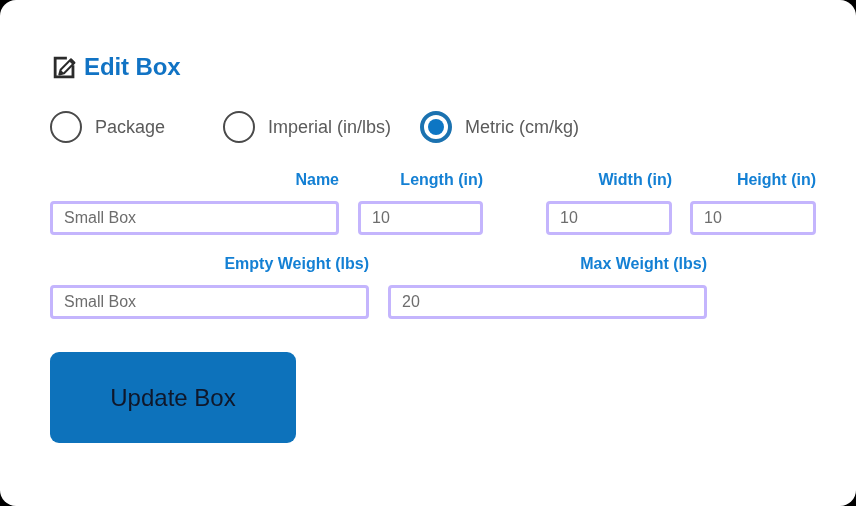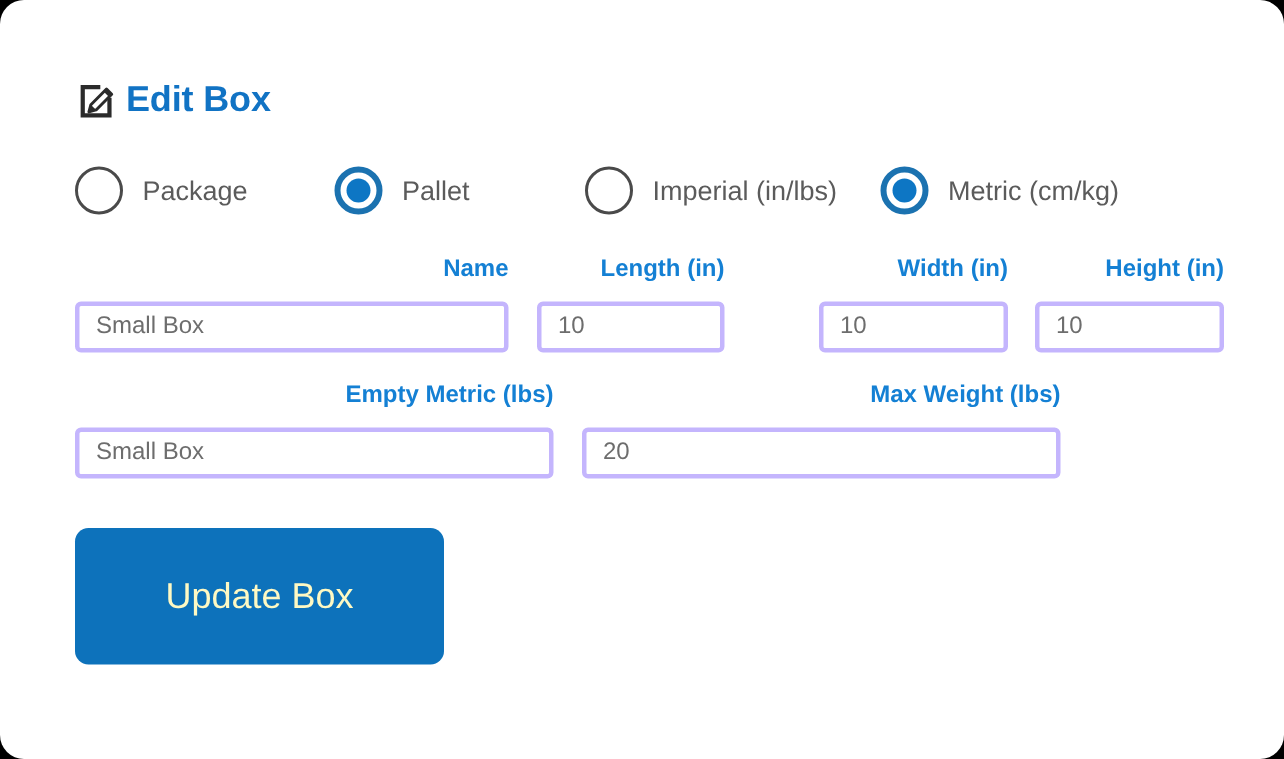--- a/index.html
+++ b/index.html
@@ -146,21 +146,21 @@
   .f-max    { width: 319px; }
 
   
   .button-row { margin-top: 33px; }
   .update-button {
     width: 246px;
     height: 91px;
     border: none;
     border-radius: 9px;
     background: #0d72bb;
-    color: #fef9c3;
+    color: #0f172a;
     font-family: "Liberation Sans", sans-serif;
     font-size: 24px;
     line-height: 1;
     cursor: pointer;
     padding: 12px;
   }
 </style>
 </head>
 <body>
 
@@ -179,24 +179,20 @@
       <span class="page-title">Edit Box</span>
     </div>
 
     <div class="radio-row">
 
       <label class="radio-option opt-package">
         <span class="radio-mark"></span>
         <span class="radio-label">Package</span>
       </label>
 
-      <label class="radio-option opt-pallet">
-        <span class="radio-mark checked"></span>
-        <span class="radio-label">Pallet</span>
-      </label>
 
       <label class="radio-option opt-imperial">
         <span class="radio-mark"></span>
         <span class="radio-label">Imperial (in/lbs)</span>
       </label>
 
       <label class="radio-option opt-metric">
         <span class="radio-mark checked"></span>
         <span class="radio-label">Metric (cm/kg)</span>
       </label>
@@ -223,21 +219,21 @@
       <div class="field f-height">
         <span class="field-label">Height (in)</span>
         <input class="field-input" type="text" placeholder="10" style="">
       </div>
 
     </div>
 
     <div class="field-row row-2">
 
       <div class="field f-empty">
-        <span class="field-label">Empty Metric (lbs)</span>
+        <span class="field-label">Empty Weight (lbs)</span>
         <input class="field-input" type="text" placeholder="Small Box" style="">
       </div>
 
       <div class="field f-max">
         <span class="field-label">Max Weight (lbs)</span>
         <input class="field-input" type="text" placeholder="20" style="">
       </div>
 
     </div>
 

